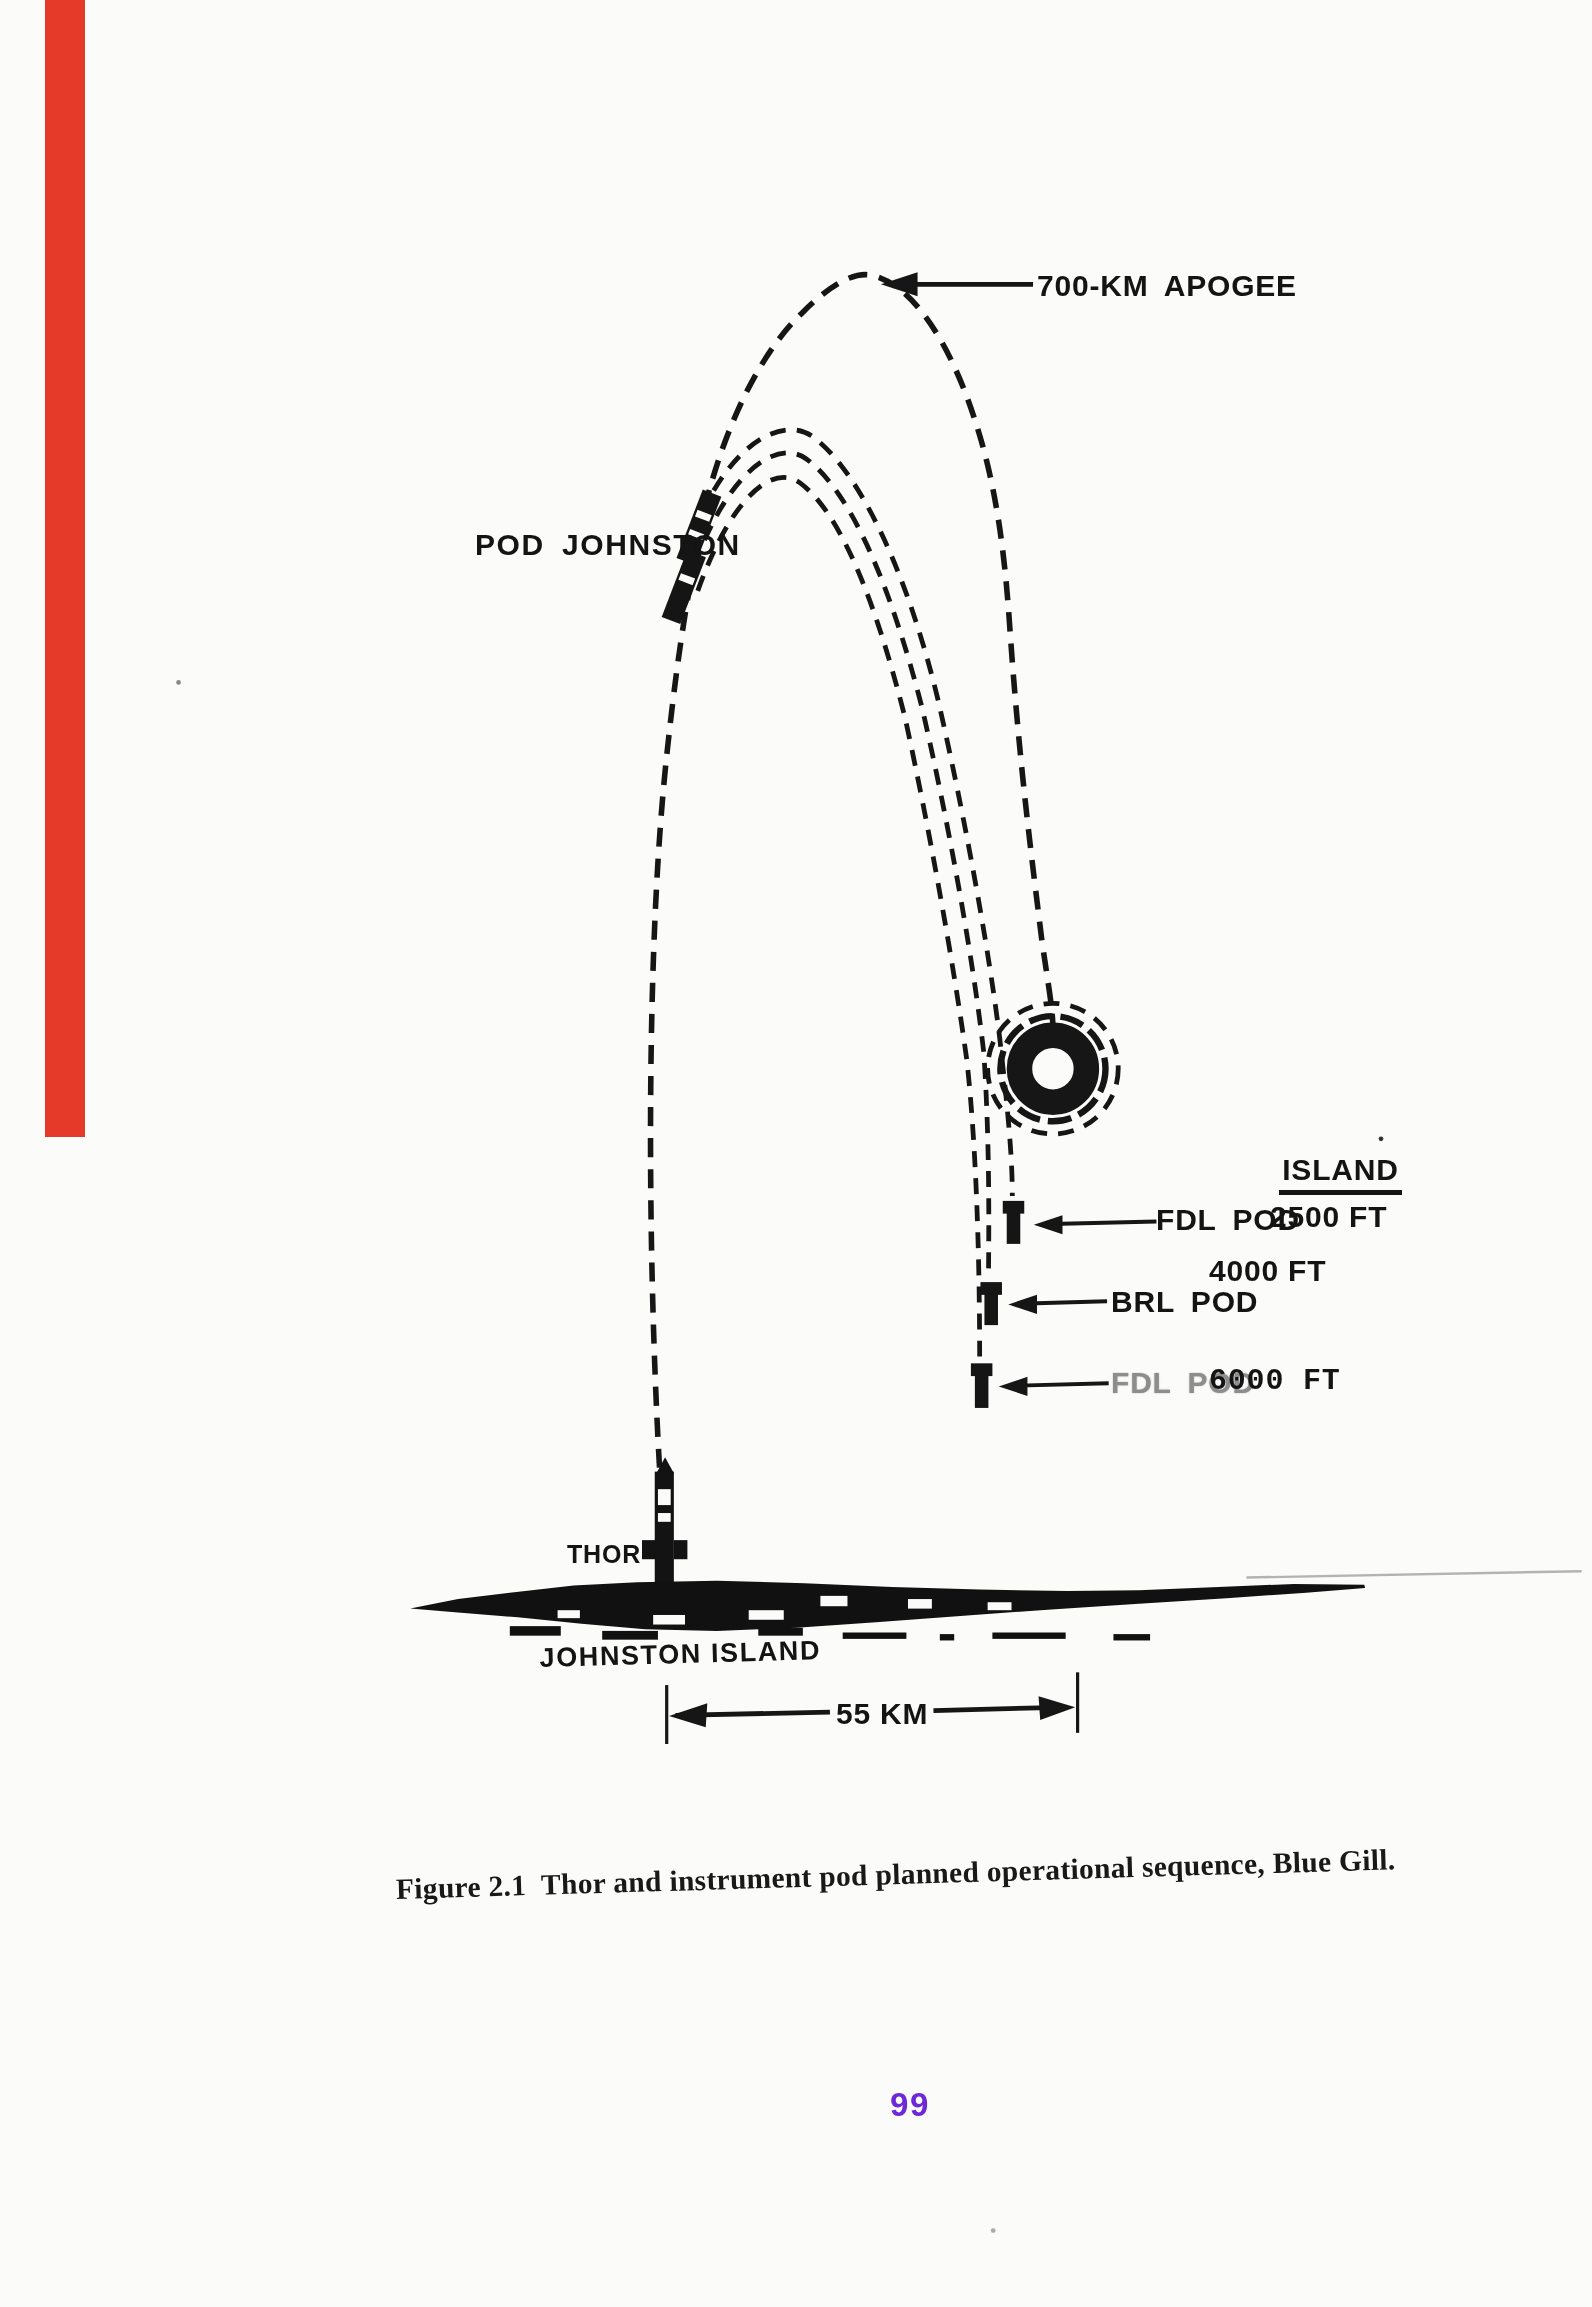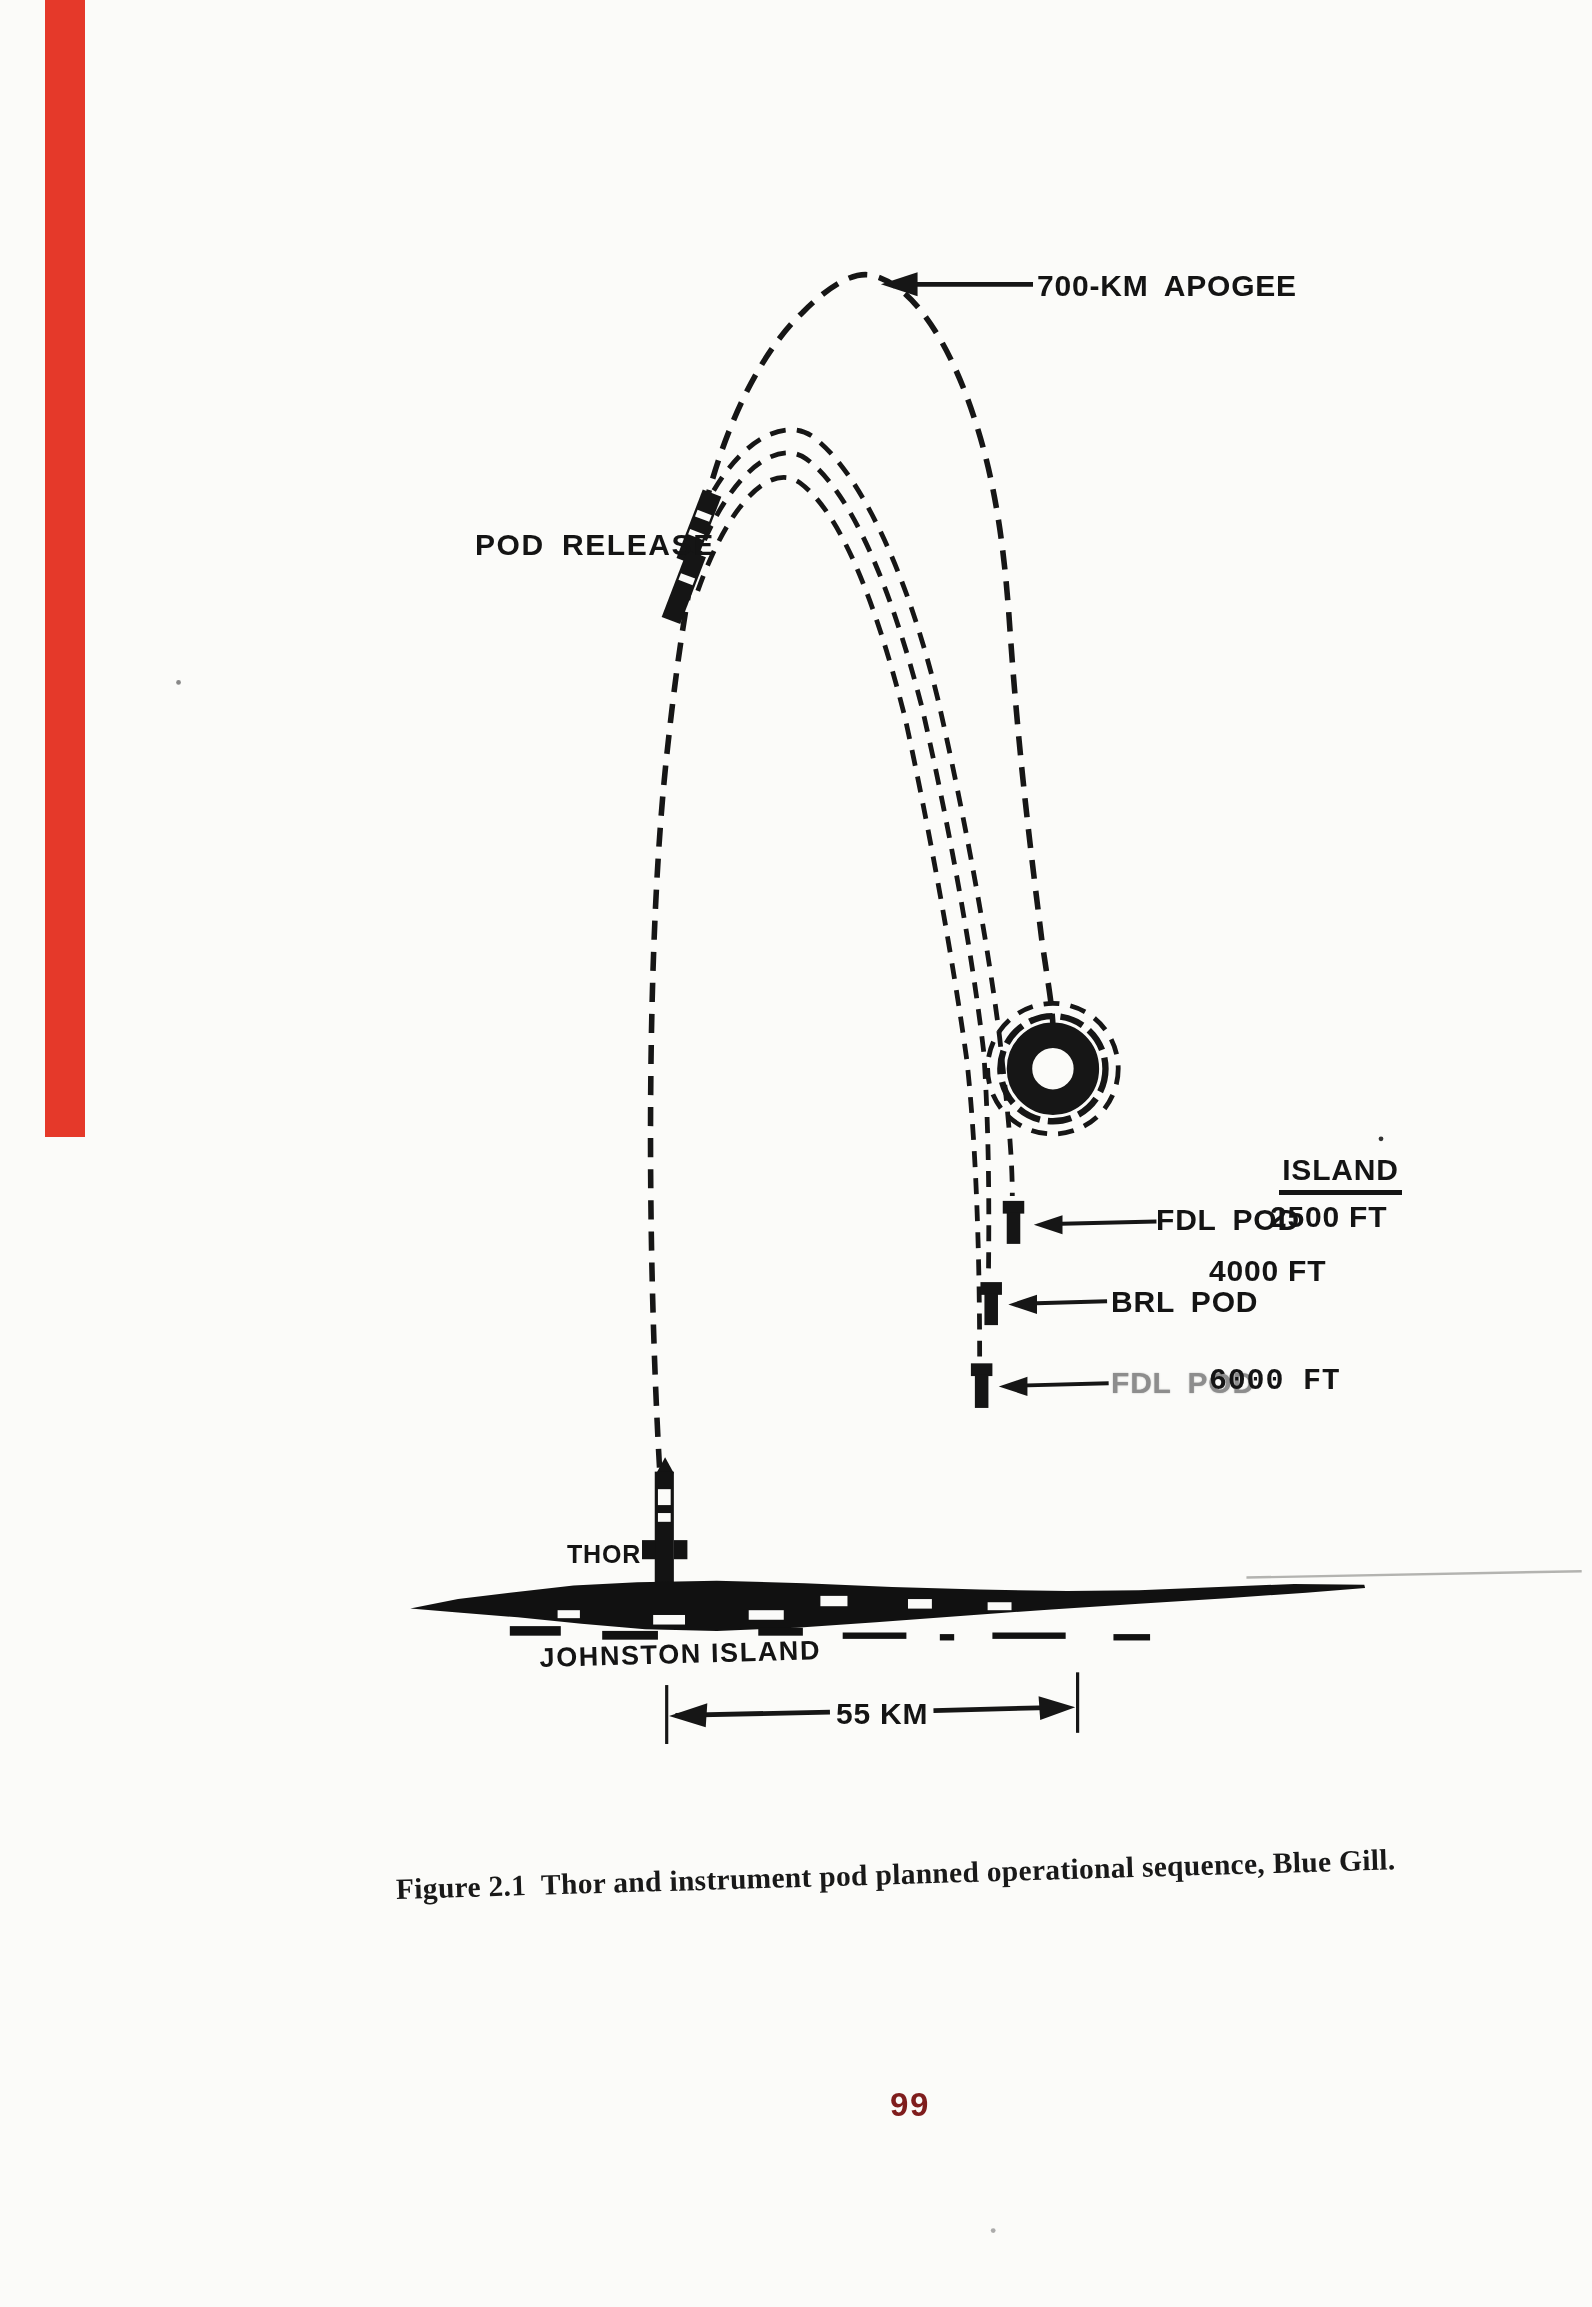--- a/index.html
+++ b/index.html
@@ -19,21 +19,21 @@
   .lbl.words{word-spacing:7.2px;}
   .faded{color:#8d8d8d;text-shadow:0 0 1.6px #aaa;}
   .range-h{border-bottom:5.6px solid #151515;padding:0 3.2px 4.8px 3.2px;}
   .island-lbl{transform:rotate(-1.6deg);transform-origin:left bottom;letter-spacing:1.6px;}
   .caption{
     position:absolute;left:396px;top:1873px;
     font-family:"Liberation Serif",serif;font-weight:bold;
     font-size:29.5px;color:#191919;white-space:pre;
     transform:rotate(-1.7deg);transform-origin:left center;letter-spacing:0.3px;
   }
-  .pagenum{position:absolute;left:890px;top:2086px;font-size:33px;font-weight:bold;color:#7f1d1d;letter-spacing:1.6px;}
+  .pagenum{position:absolute;left:890px;top:2086px;font-size:33px;font-weight:bold;color:#6d28d9;letter-spacing:1.6px;}
 </style>
 </head>
 <body>
 
 <div class="page">
 
   <div class="redbar" style="background:#e5392a;"></div>
 
   <svg class="fig" viewBox="0 0 2000 2897">
     <g fill="none" stroke="#161616">
@@ -152,21 +152,21 @@
       </g>
 
       <circle cx="1734" cy="1430" r="3" fill="#333" stroke="none"></circle>
       <circle cx="224" cy="857" r="3" fill="#888" stroke="none"></circle>
       <circle cx="1247" cy="2801" r="3" fill="#777" stroke="none" opacity="0.6"></circle>
     </g>
   </svg>
 
   <div class="lbl words" style="left:1037px;top:271px;">700-KM APOGEE</div>
 
-  <div class="lbl words" style="left:475px;top:530px;letter-spacing:1.6px;">POD RELEASE</div>
+  <div class="lbl words" style="left:475px;top:530px;letter-spacing:1.6px;">POD JOHNSTON</div>
 
   <div class="lbl range-h" style="left:1279px;top:1155px;">ISLAND</div>
 
   <div class="lbl words" style="left:1156px;top:1205px;">FDL POD</div>
   <div class="lbl" style="left:1270px;top:1202px;">2500 FT</div>
 
   <div class="lbl words" style="left:1111px;top:1287px;">BRL POD</div>
   <div class="lbl" style="left:1209px;top:1256px;">4000 FT</div>
 
   <div class="lbl words faded" style="left:1111px;top:1368px;">FDL POD</div>

